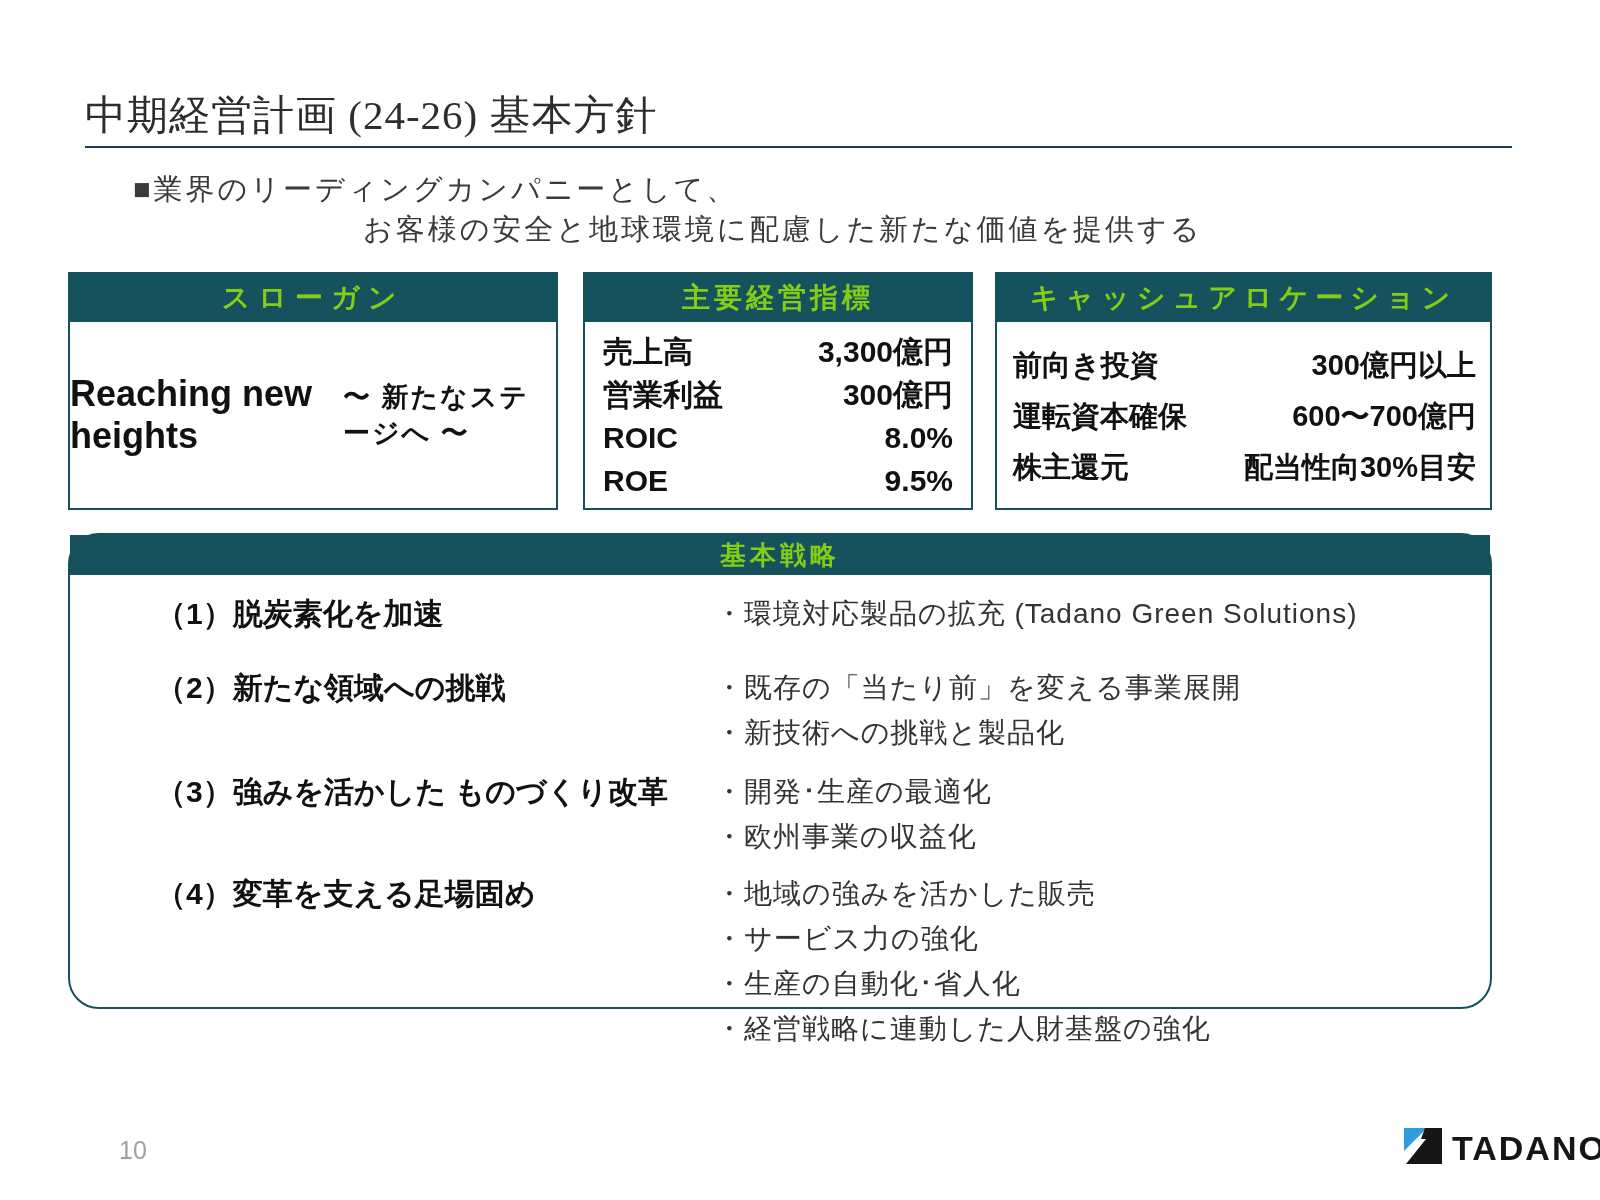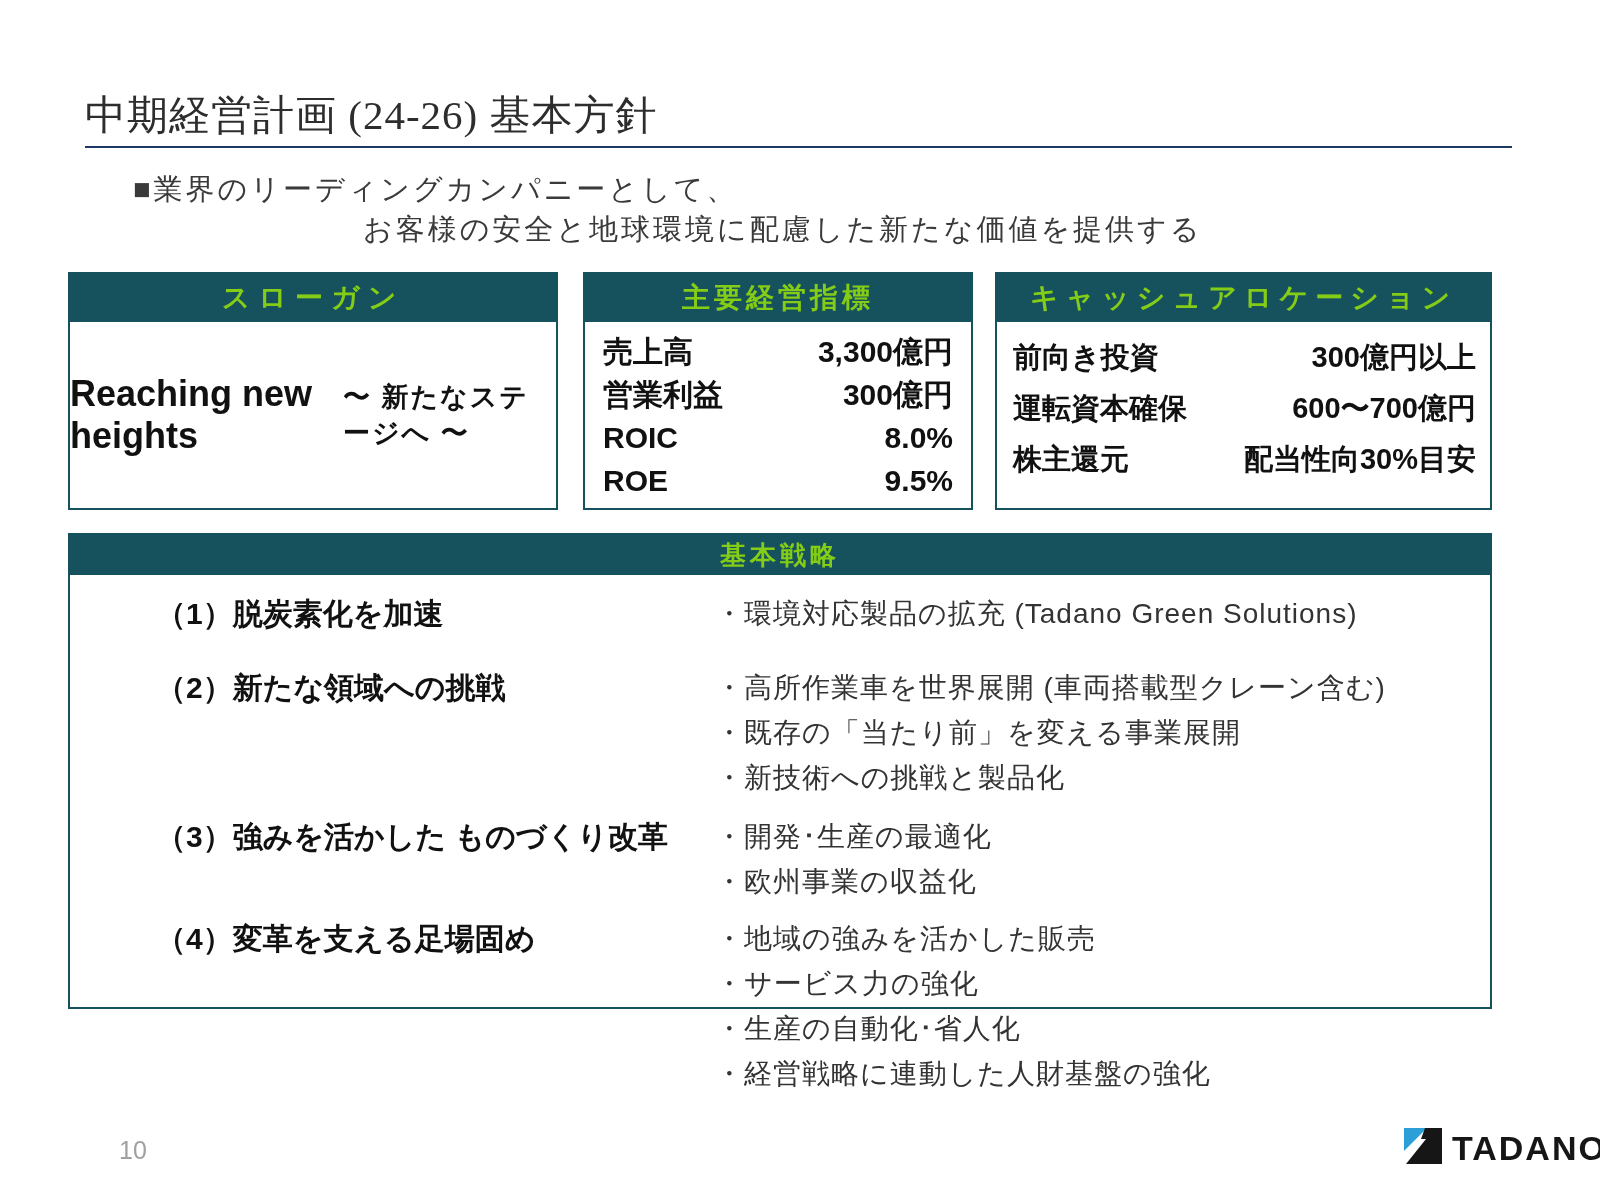--- a/index.html
+++ b/index.html
@@ -31,26 +31,26 @@
   
   #kpi-box { left:583px; top:272px; width:390px; height:238px; }
   #kpi-box .box-header { height:48px; font-size:28px; letter-spacing:4px; }
   #kpi-box .box-body { padding:8px 18px 0 18px; }
   .kpi-row { display:flex; justify-content:space-between; align-items:baseline;
     font-weight:bold; font-size:30px; line-height:43px; color:#111; }
 
   
   #cash-box { left:995px; top:272px; width:497px; height:238px; }
   #cash-box .box-header { height:48px; font-size:28px; letter-spacing:7px; }
-  #cash-box .box-body { padding:10px 14px 0 16px; }
+  #cash-box .box-body { padding:18px 14px 0 16px; }
   .cash-row { display:flex; justify-content:space-between; align-items:baseline;
     font-weight:bold; font-size:29px; line-height:51px; color:#111; }
 
   
-  #strategy-box { left:68px; top:533px; width:1424px; height:476px; }
+  #strategy-box { left:68px; top:533px; width:1424px; height:476px;border-radius:31px; }
   #strategy-box .box-header { height:40px; font-size:26px; letter-spacing:4px; }
   .srow { display:flex; align-items:flex-start; }
   .slabel { width:645px; padding-left:86px; font-size:30px; font-weight:bold;
     color:#111; line-height:46px; white-space:nowrap; }
   .sbullets { flex:1; }
   .sbullet { font-size:28px; color:#333; line-height:45px; letter-spacing:1px; white-space:nowrap; }
 
   .page-num { position:absolute; left:119px; top:1136px; font-size:25px; color:#a0a0a0; }
 
   .logo { position:absolute; left:1404px; top:1128px; display:flex; align-items:center; gap:10px; }
@@ -122,21 +122,20 @@
       <div class="srow" style="margin-top:16px">
         <div class="slabel">（1）脱炭素化を加速</div>
         <div class="sbullets">
           <div class="sbullet">・環境対応製品の拡充 (Tadano Green Solutions)</div>
         </div>
       </div>
 
       <div class="srow" style="margin-top:28px">
         <div class="slabel">（2）新たな領域への挑戦</div>
         <div class="sbullets">
-          <div class="sbullet">・高所作業車を世界展開 (車両搭載型クレーン含む)</div>
           <div class="sbullet">・既存の「当たり前」を変える事業展開</div>
           <div class="sbullet">・新技術への挑戦と製品化</div>
         </div>
       </div>
 
       <div class="srow" style="margin-top:14px">
         <div class="slabel">（3）強みを活かした ものづくり改革</div>
         <div class="sbullets">
           <div class="sbullet">・開発･生産の最適化</div>
           <div class="sbullet">・欧州事業の収益化</div>

